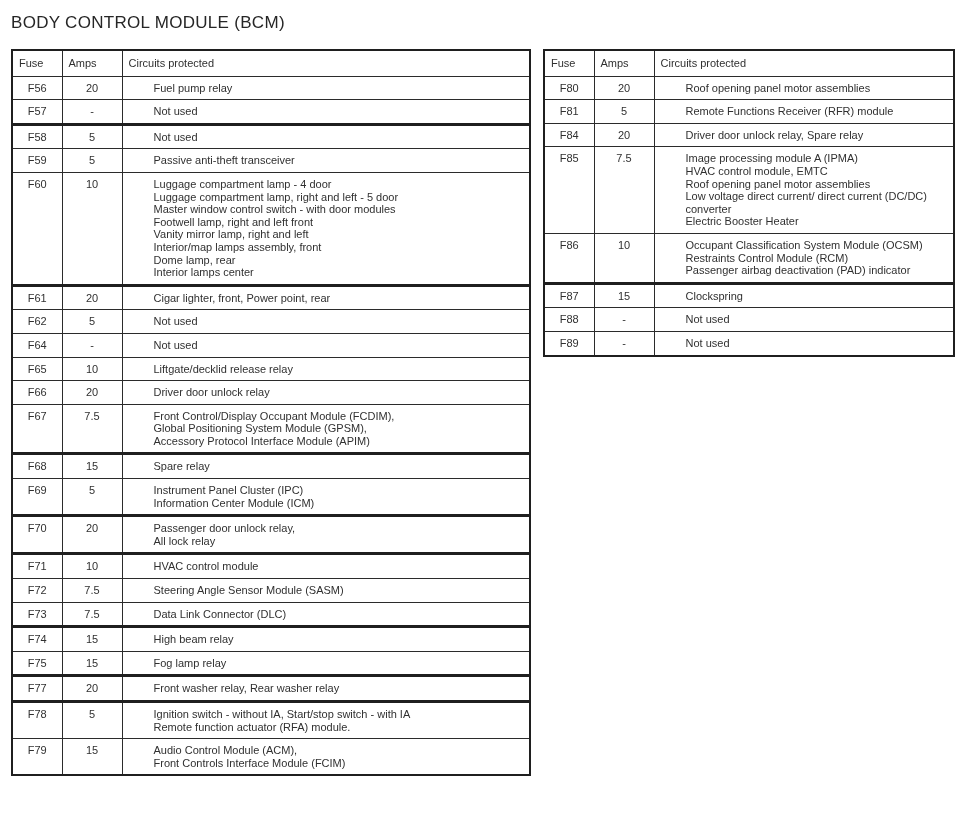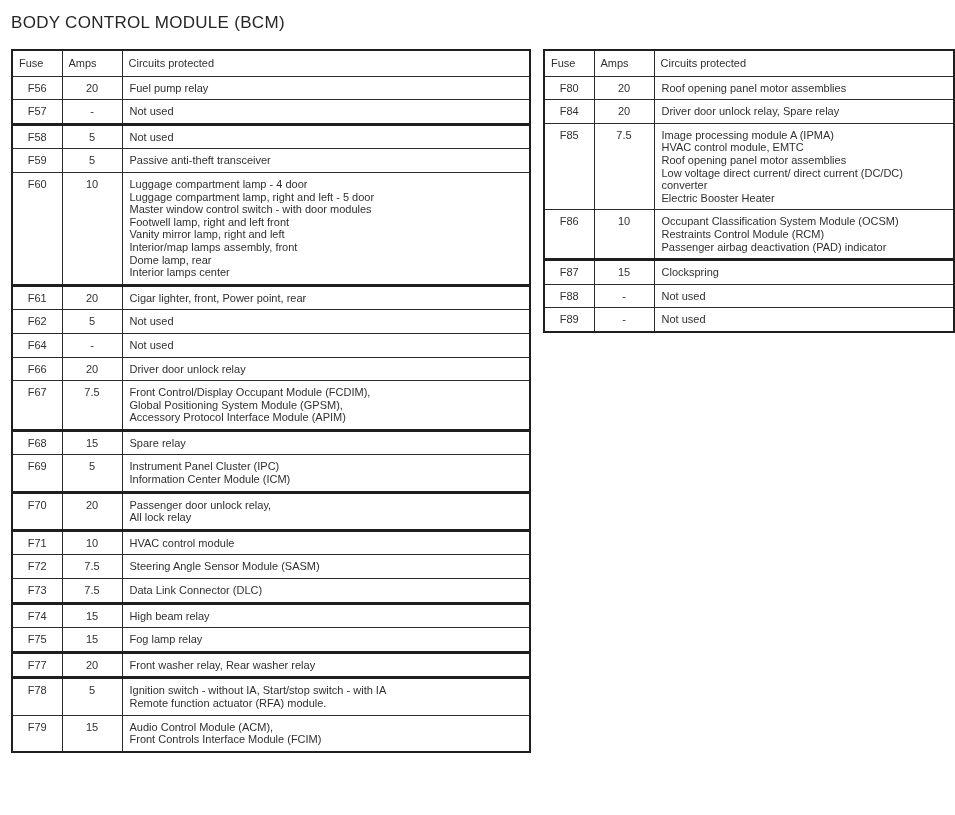--- a/index.html
+++ b/index.html
@@ -46,21 +46,21 @@
   }
   .fuse-table td.c-circ { padding: 5px 5px 5px 7px; }
   .fuse-table tr.thick-top th, .fuse-table tr.thick-top td {
     border-top: 3px solid #1f1f1f;
   }
   .fuse-table td.c-circ.small div {
     font-size: 9.7px;
     letter-spacing: -0.1px;
     line-height: 12.6px;
   }
-  .circ-line { white-space: normal; }
+  .circ-line { white-space: normal; margin-left: 24px; }
 </style>
 </head>
 <body>
 
 <main class="page">
   <h1 class="page-title">BODY CONTROL MODULE (BCM)</h1>
 
   <div class="tables-wrap">
 
     <table class="fuse-table left">
@@ -134,20 +134,27 @@
             </td>
           </tr>
           <tr>
             <td class="c-fuse">F64</td>
             <td class="c-amps">-</td>
             <td class="c-circ">
               <div class="circ-line">Not used</div>
             </td>
           </tr>
           <tr>
+            <td class="c-fuse">F65</td>
+            <td class="c-amps">10</td>
+            <td class="c-circ">
+              <div class="circ-line">Liftgate/decklid release relay</div>
+            </td>
+          </tr>
+          <tr>
             <td class="c-fuse">F66</td>
             <td class="c-amps">20</td>
             <td class="c-circ">
               <div class="circ-line">Driver door unlock relay</div>
             </td>
           </tr>
           <tr>
             <td class="c-fuse">F67</td>
             <td class="c-amps">7.5</td>
             <td class="c-circ">
@@ -255,20 +262,27 @@
       </thead>
       <tbody>
           <tr>
             <td class="c-fuse">F80</td>
             <td class="c-amps">20</td>
             <td class="c-circ">
               <div class="circ-line">Roof opening panel motor assemblies</div>
             </td>
           </tr>
           <tr>
+            <td class="c-fuse">F81</td>
+            <td class="c-amps">5</td>
+            <td class="c-circ">
+              <div class="circ-line">Remote Functions Receiver (RFR) module</div>
+            </td>
+          </tr>
+          <tr>
             <td class="c-fuse">F84</td>
             <td class="c-amps">20</td>
             <td class="c-circ">
               <div class="circ-line">Driver door unlock relay, Spare relay</div>
             </td>
           </tr>
           <tr>
             <td class="c-fuse">F85</td>
             <td class="c-amps">7.5</td>
             <td class="c-circ">

